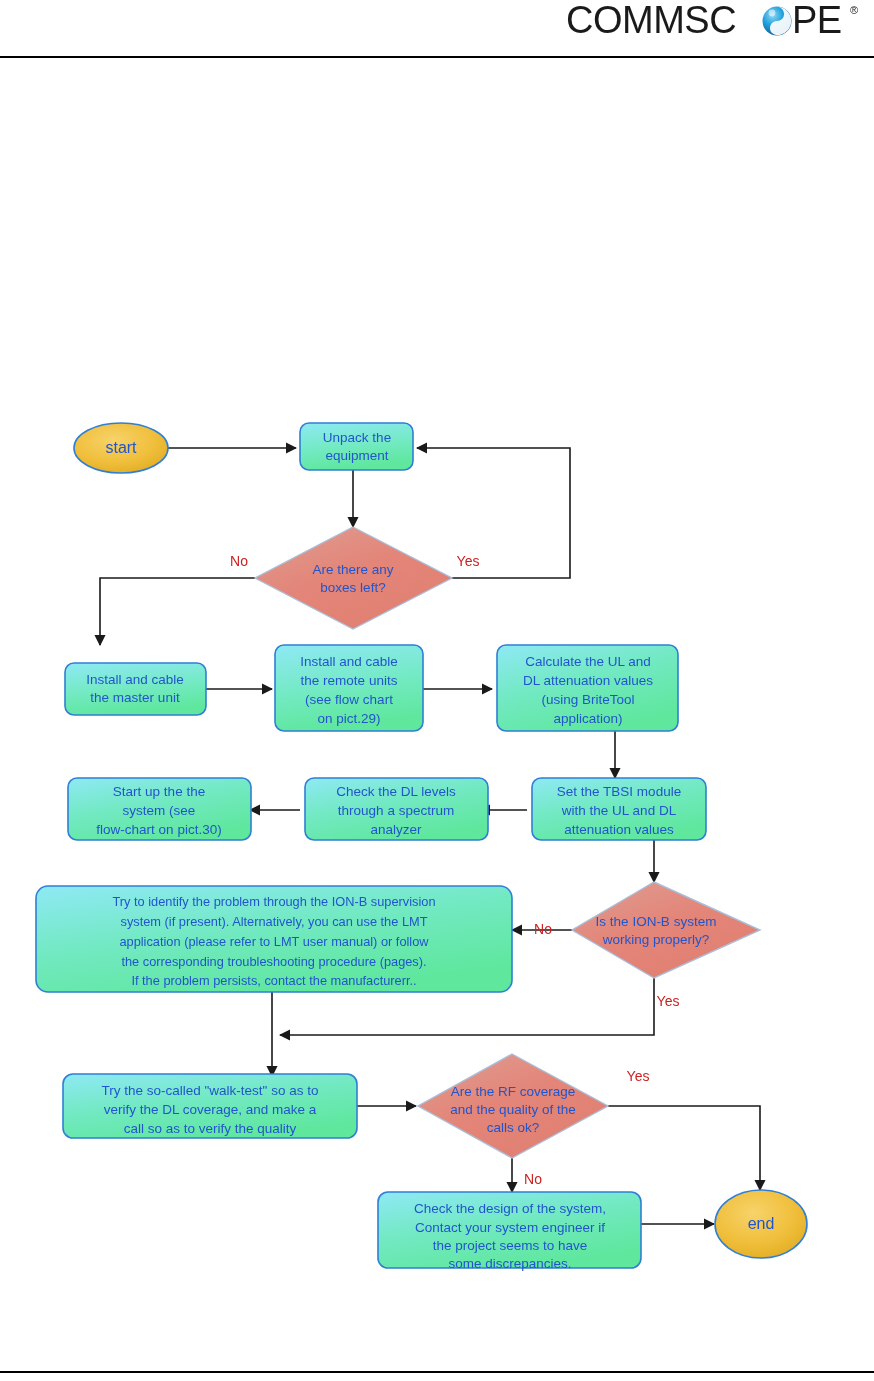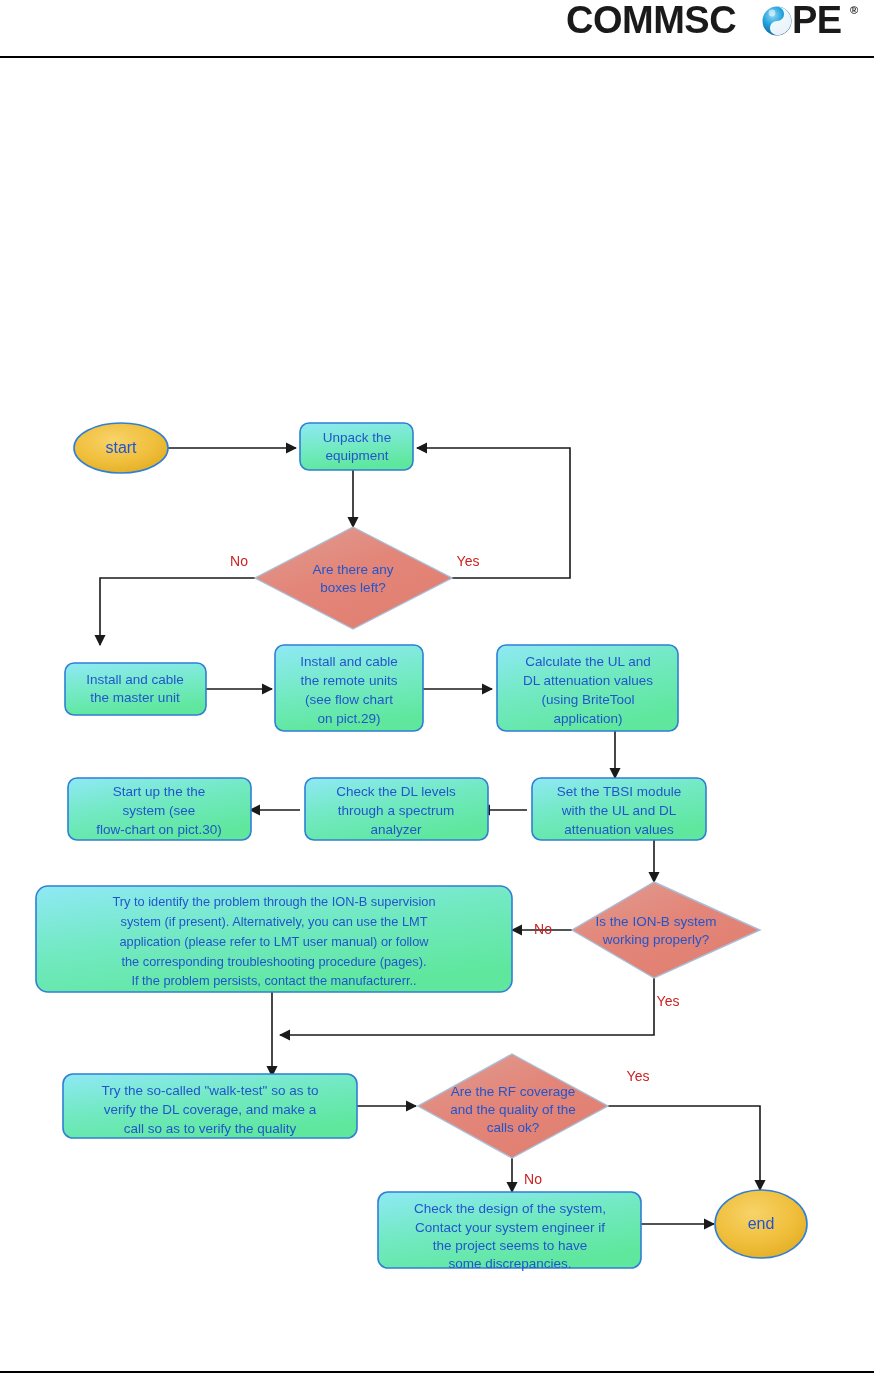--- a/index.html
+++ b/index.html
@@ -18,21 +18,20 @@
     background: #ffffff;
     overflow: hidden;
   }
   
   #header-logo {
     position: absolute;
     left: 566px;
     top: 2px;
     width: 300px;
     height: 42px;
-    font-weight: bold;
   }
   #header-rule {
     position: absolute;
     left: 0;
     top: 56px;
     width: 874px;
     height: 2px;
     background: #000000;
   }
   #footer-rule {

